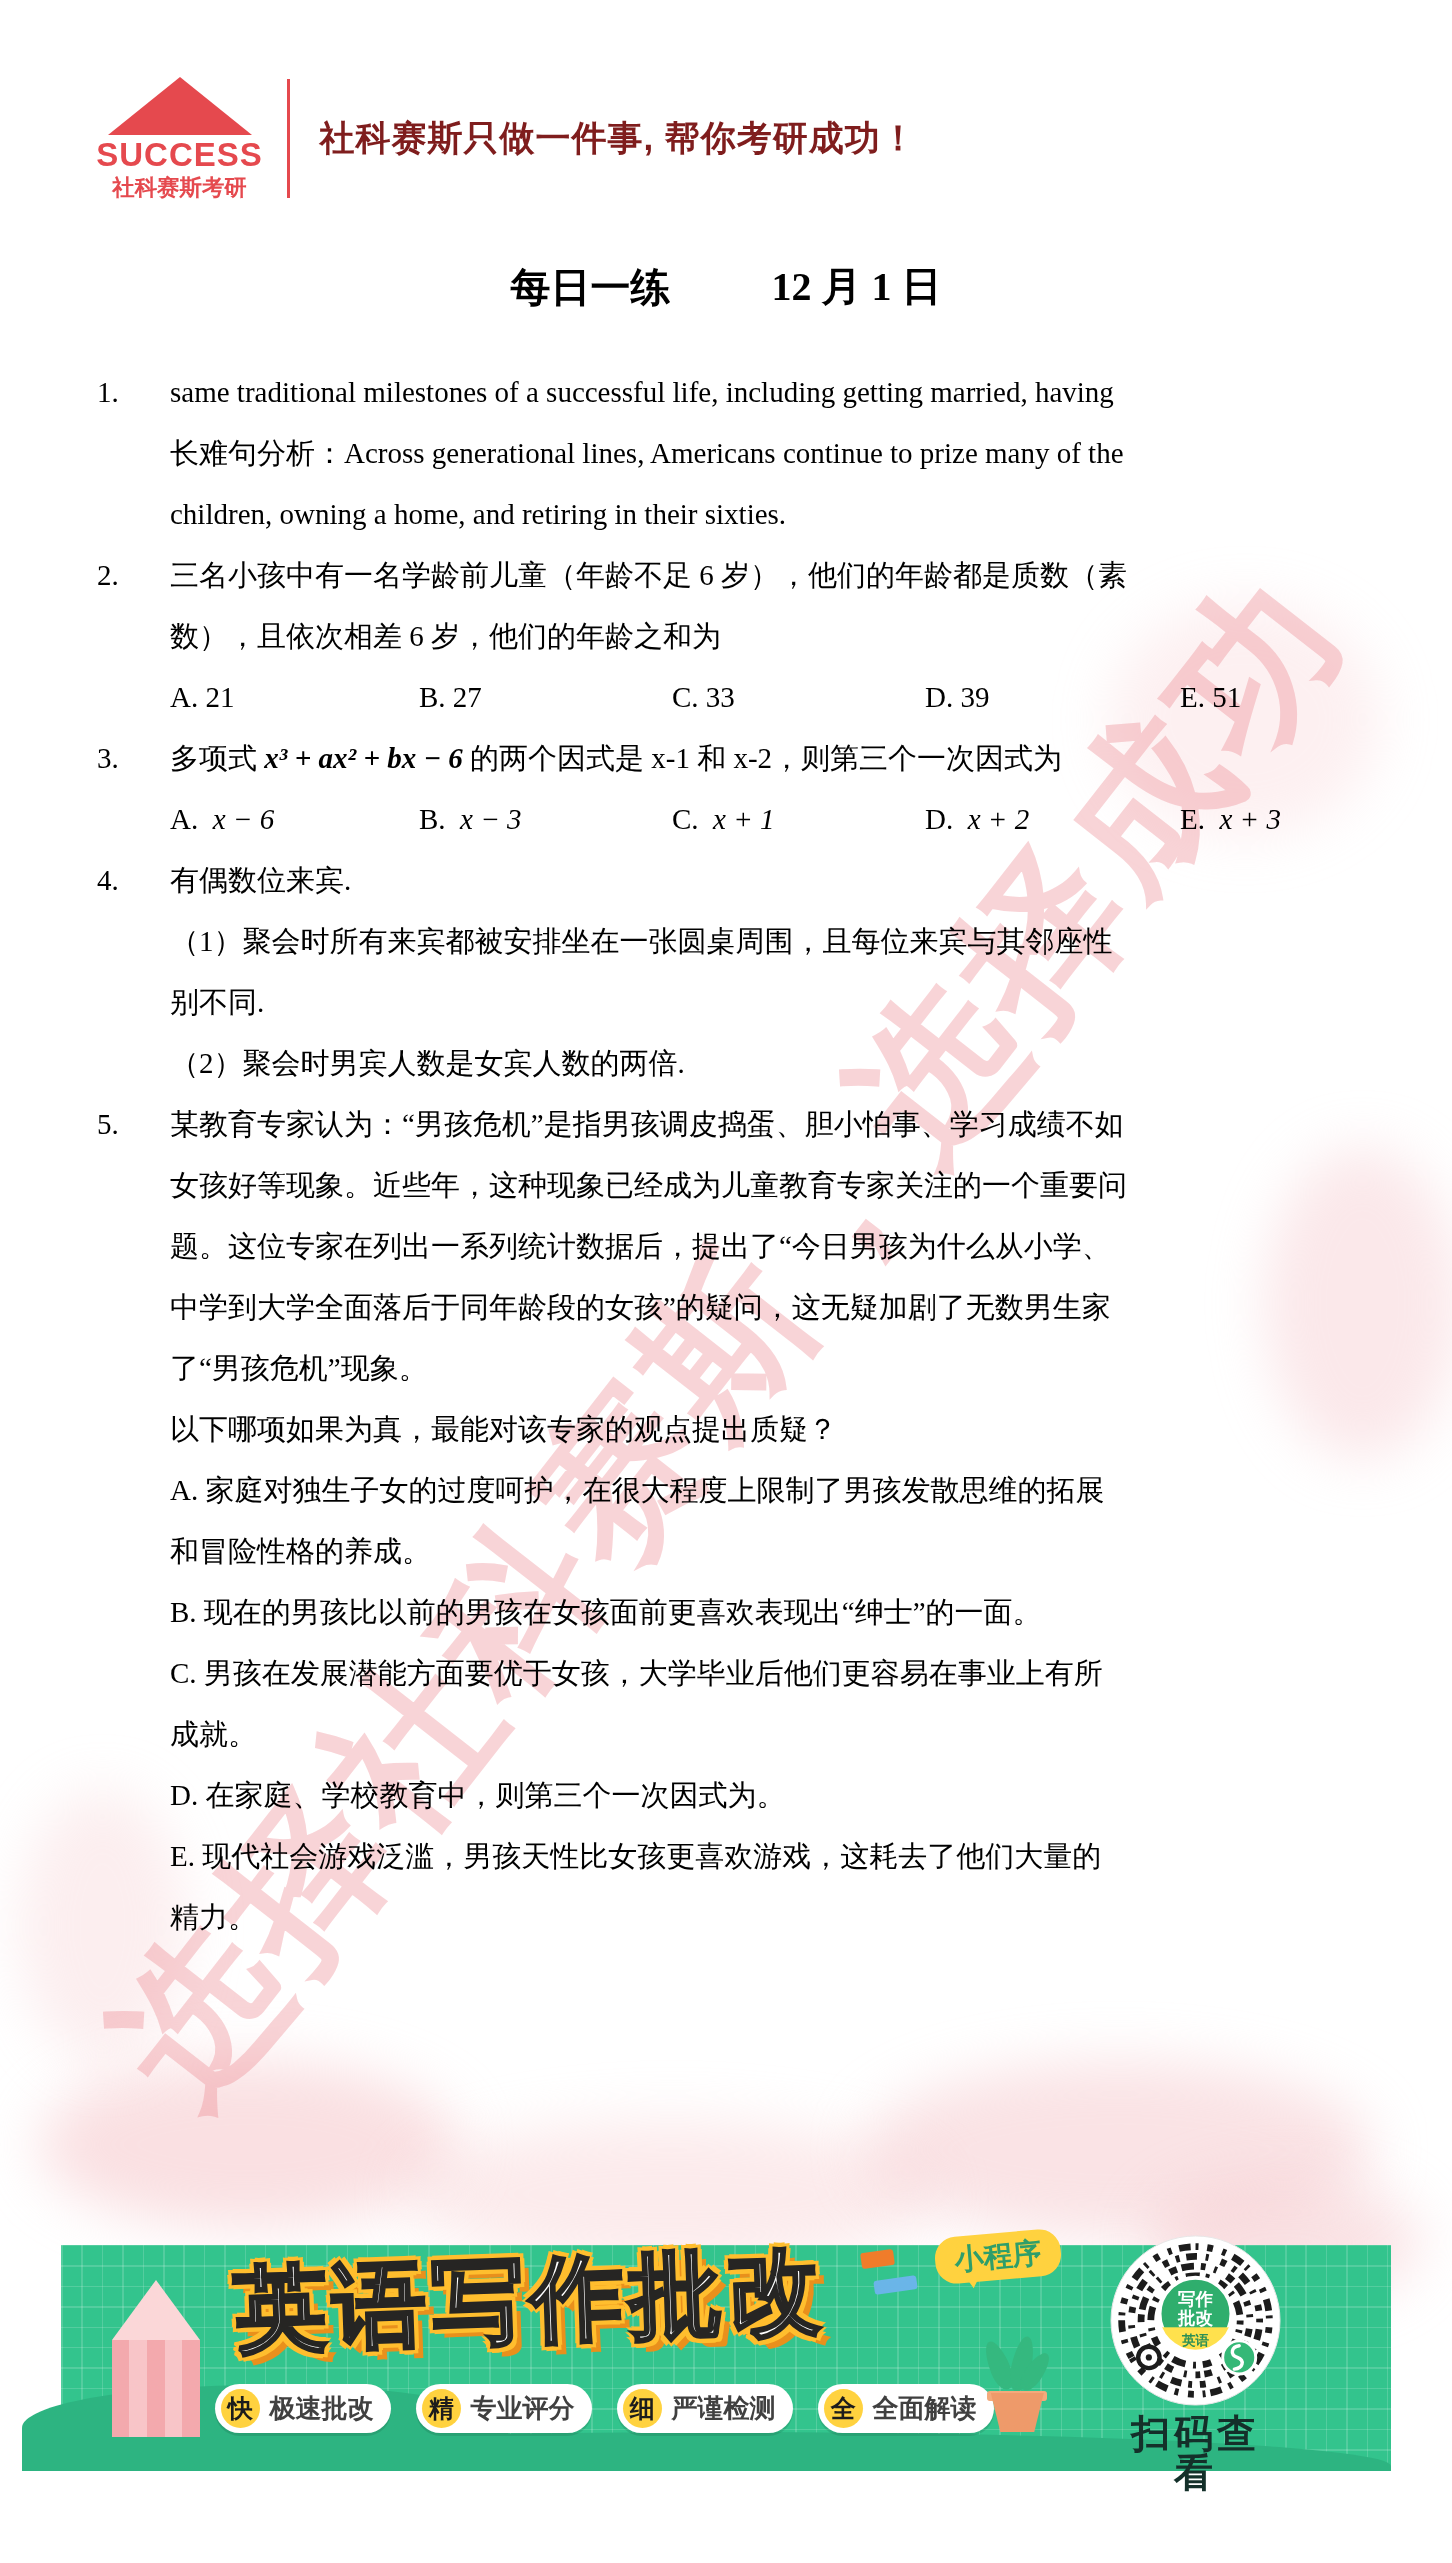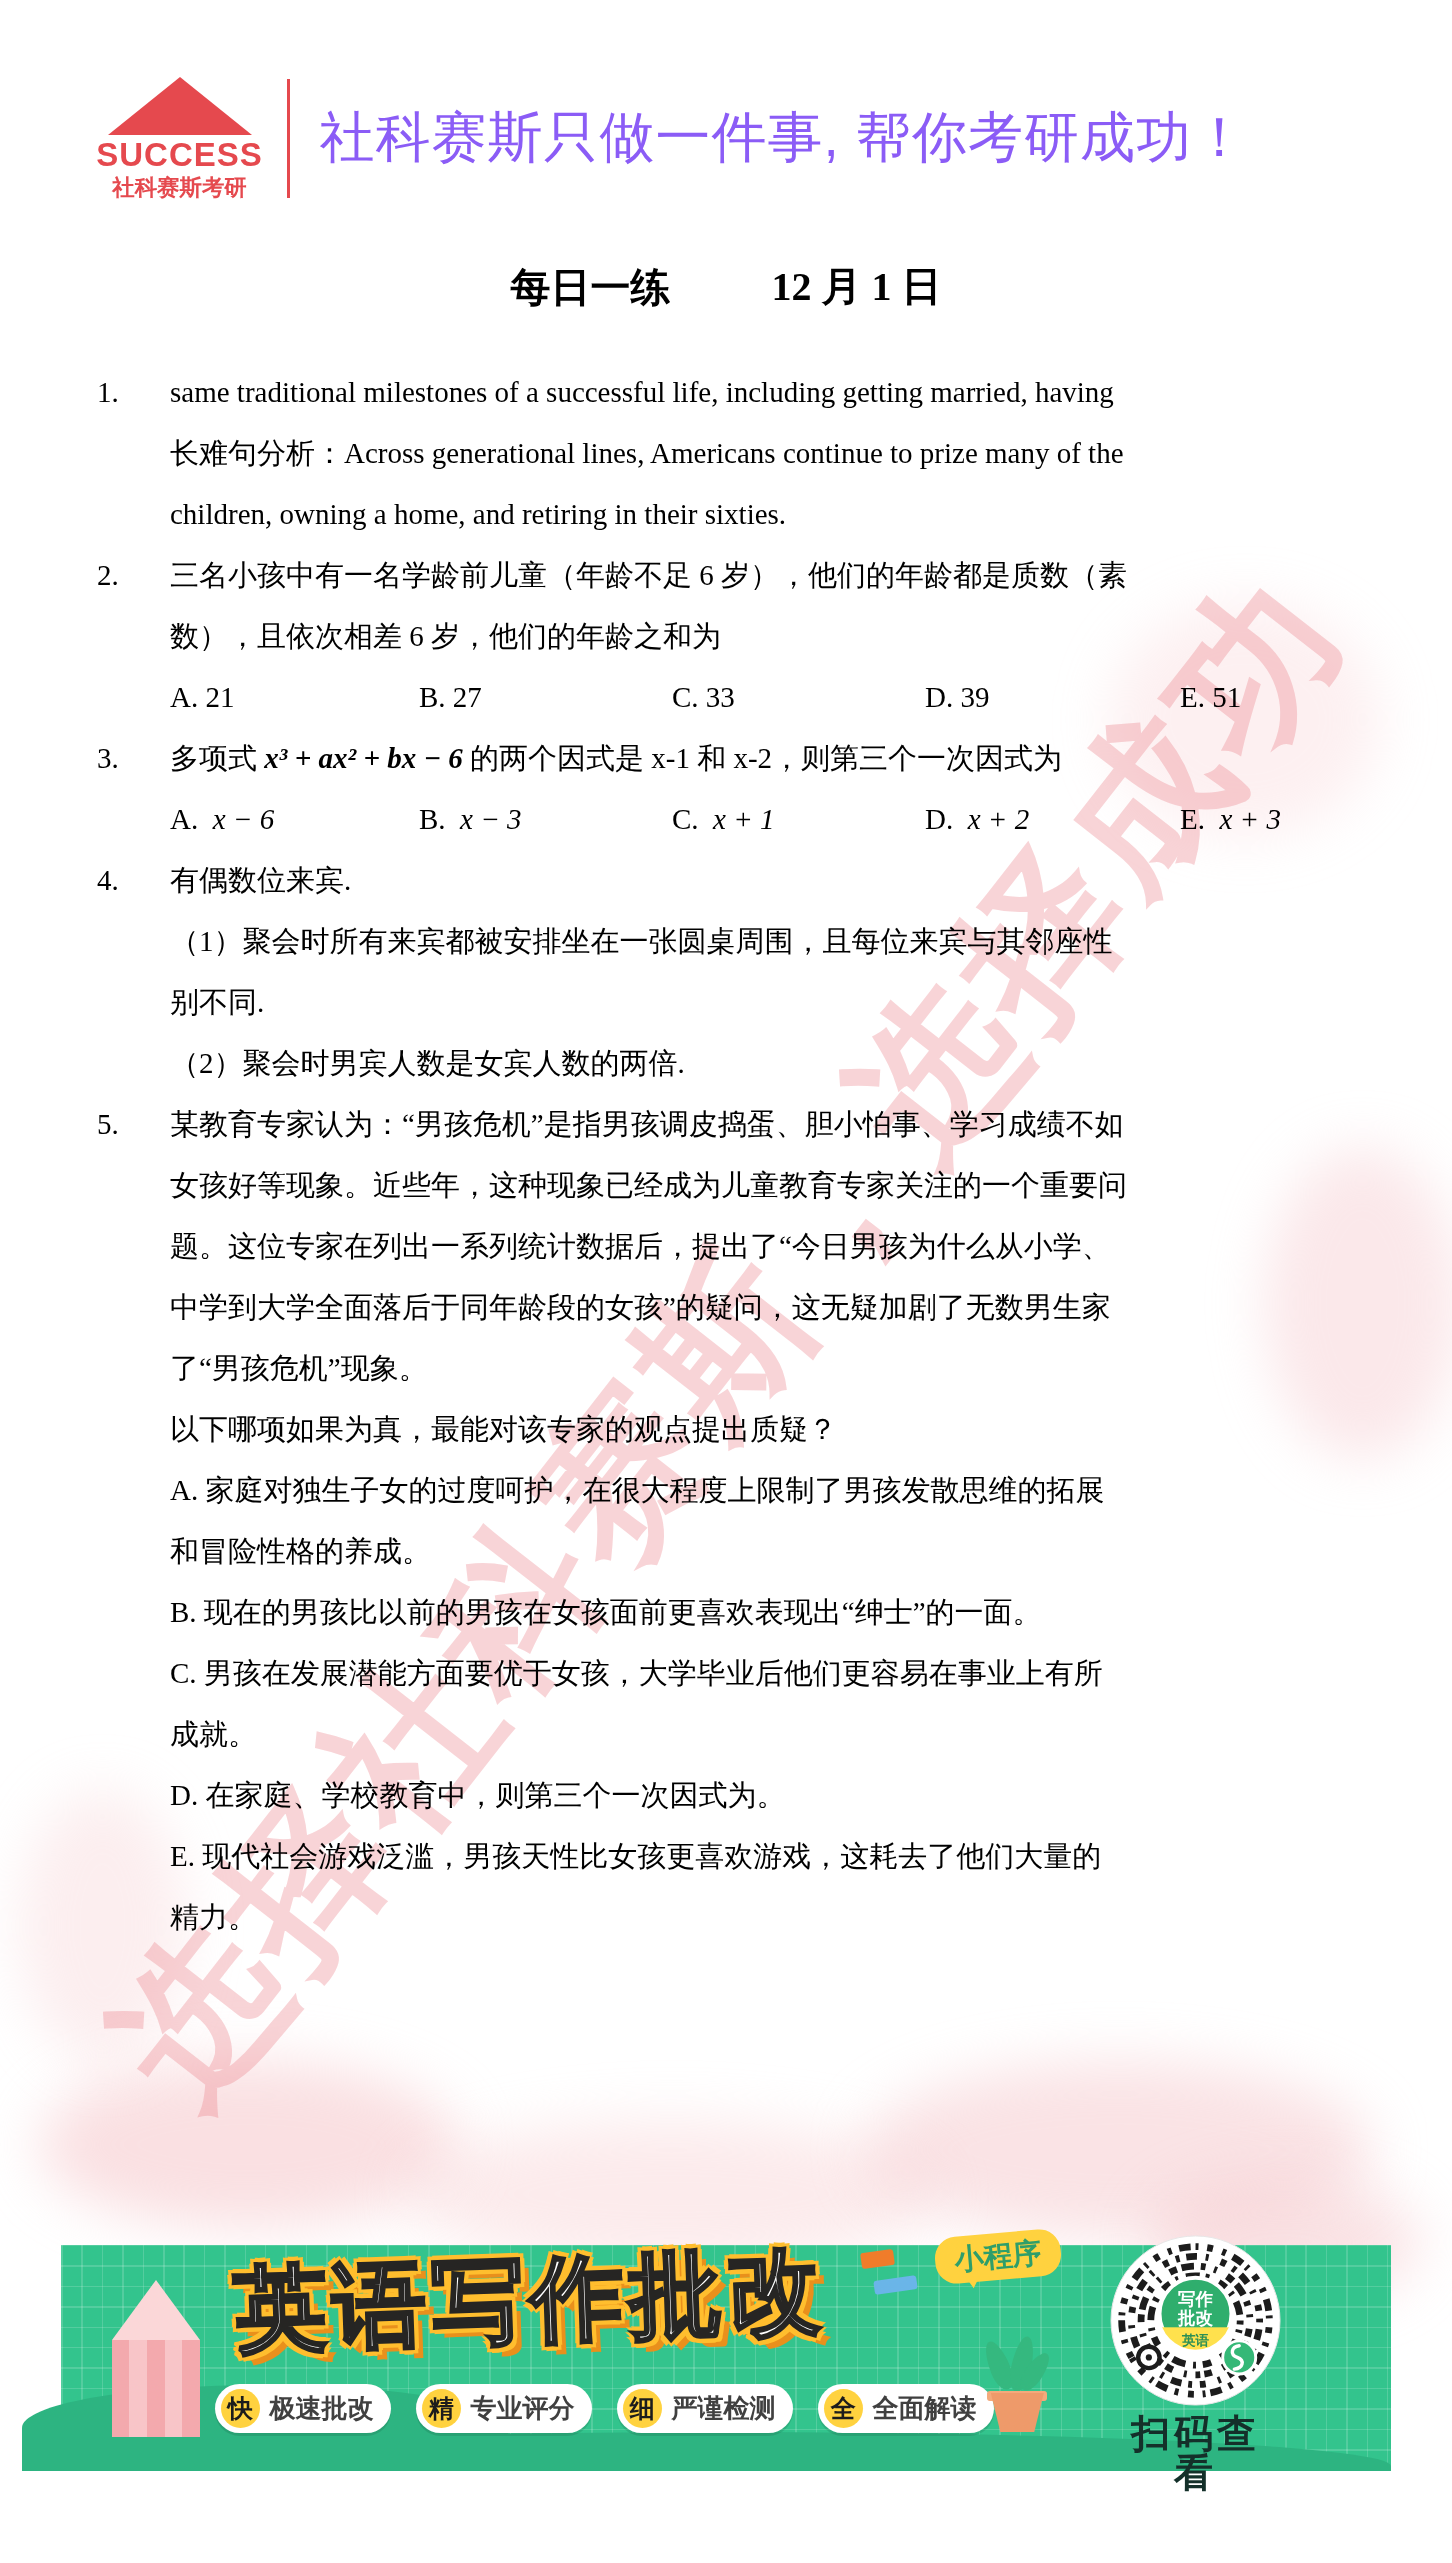--- a/index.html
+++ b/index.html
@@ -24,21 +24,21 @@
   
   .header{position:absolute;top:66px;left:92px;right:49px;height:144px;display:flex;align-items:center;}
   .logo{width:175px;display:flex;flex-direction:column;align-items:center;flex:none;}
   .logo-triangle{width:0;height:0;border-left:72px solid transparent;border-right:72px solid transparent;
     border-bottom:58px solid #e5494e;}
   .logo-brand{font-family:"Liberation Sans",sans-serif;font-weight:bold;font-size:33px;color:#e5494e;
     letter-spacing:1px;margin-top:2.9px;line-height:1;}
   .logo-sub{font-family:"Liberation Sans",sans-serif;font-weight:bold;font-size:22.4px;color:#e5494e;
     margin-top:5.8px;line-height:1;}
   .hdr-divider{width:3.9px;height:119px;background:#e5494e;margin:0 29px 0 19.5px;flex:none;}
-  .slogan{font-family:"Liberation Sans",sans-serif;font-weight:400;font-size:55px;color:#8b5cf6;
+  .slogan{font-family:"Liberation Sans",sans-serif;font-weight:700;font-size:35px;color:#7f1d1d;
     letter-spacing:1px;white-space:nowrap;}
 
   
   .title-row{position:absolute;top:263px;left:0;width:100%;display:flex;justify-content:center;
     gap:101px;font-size:40px;font-weight:bold;line-height:1.2;}
   .title-name{font-family:"Liberation Sans",sans-serif;}
   .title-date{font-family:"Liberation Serif",serif;}
 
   
   .questions{position:absolute;top:362px;left:97px;width:1265px;font-size:29px;line-height:61px;}

